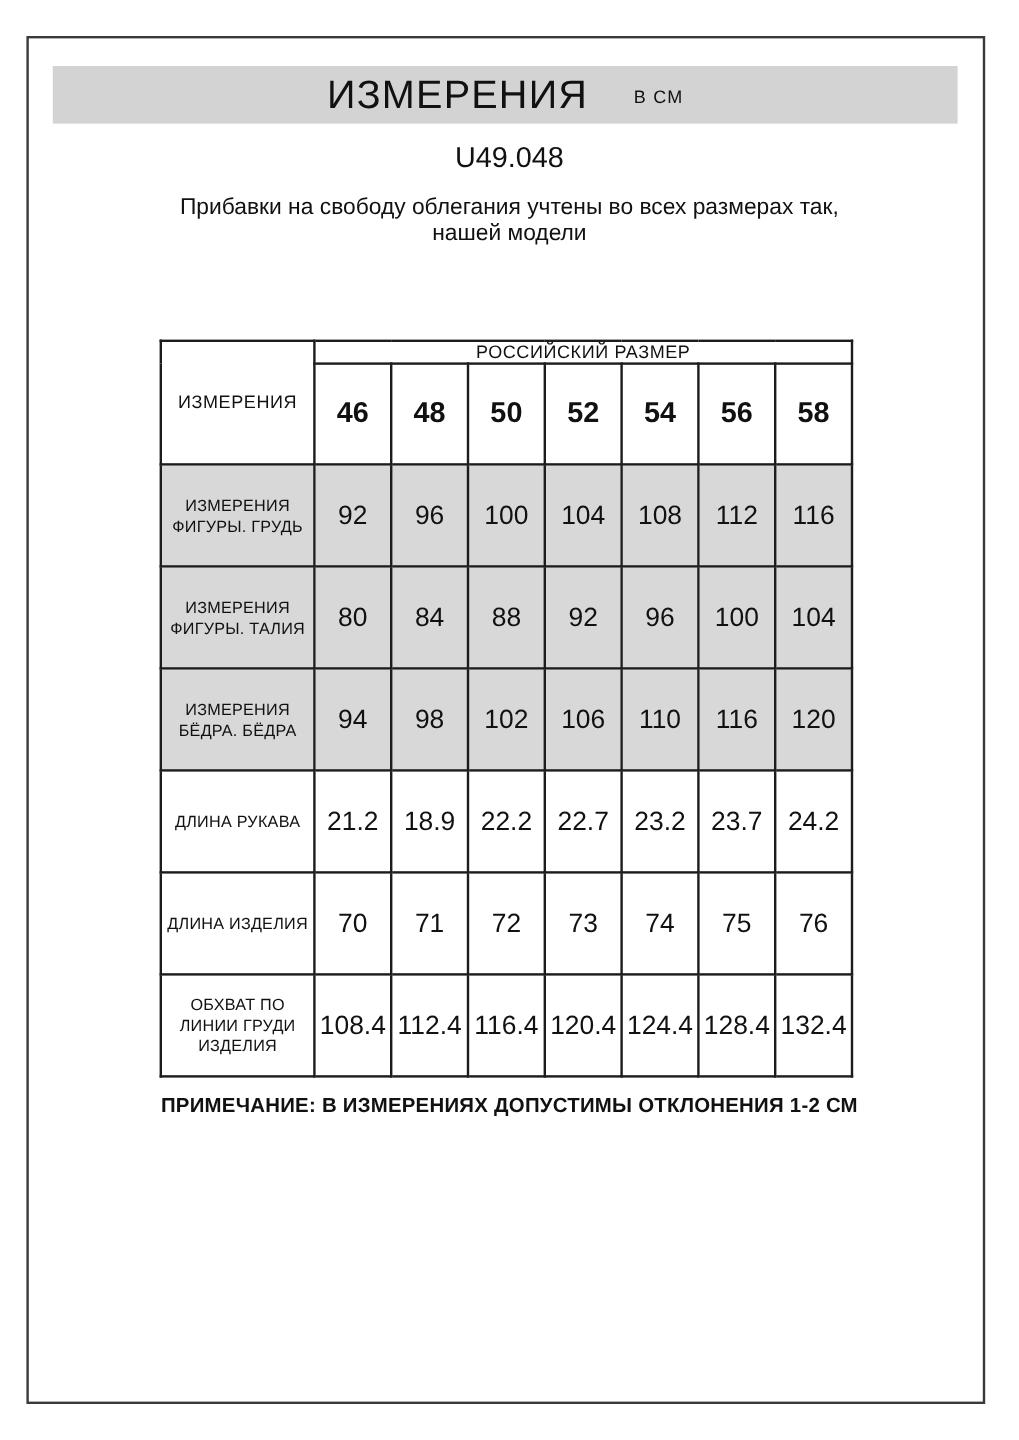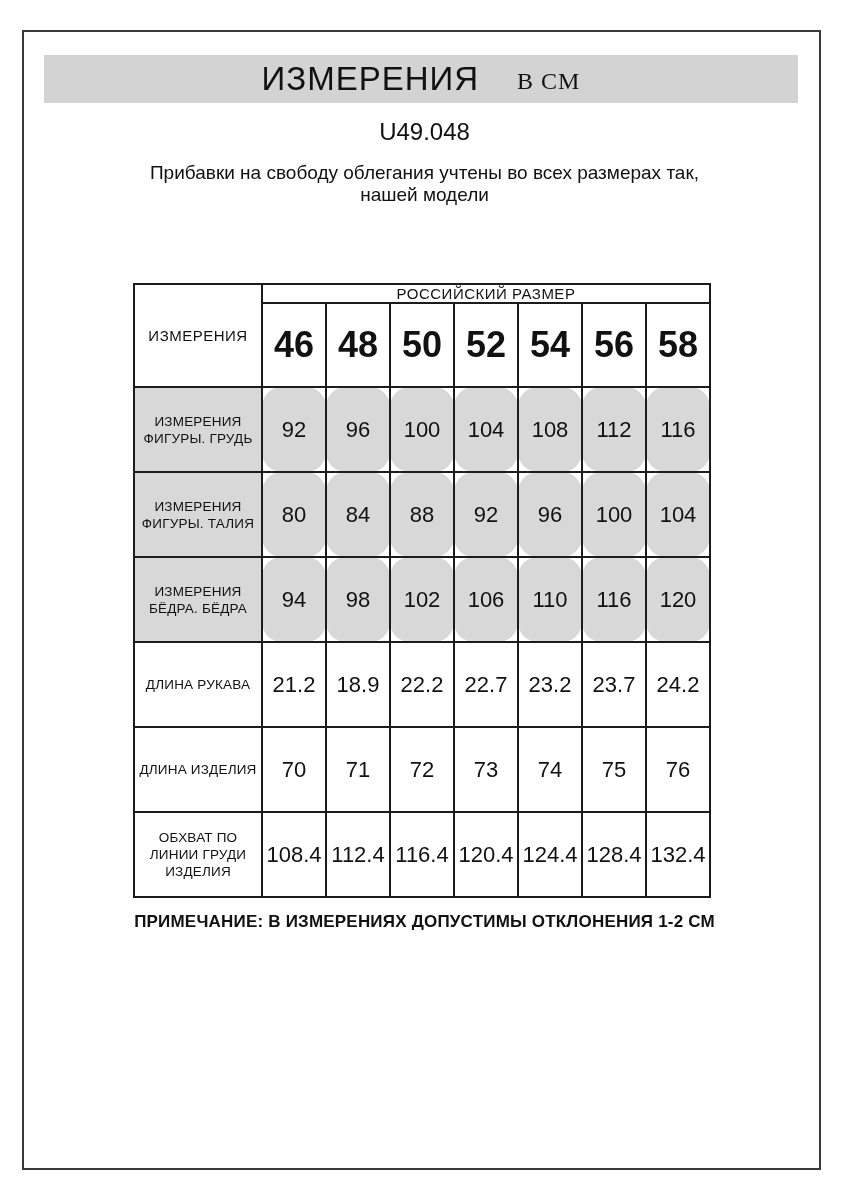--- a/index.html
+++ b/index.html
@@ -23,21 +23,21 @@
     width: 754px; height: 48px;
     background: #d3d3d3;
     display: flex;
     align-items: center;
     justify-content: center;
     gap: 38px;
     white-space: nowrap;
   }
   .banner .t-reg  { font-size: 33px; font-weight: 400; letter-spacing: 1px; }
   .banner .t-bold { font-size: 33px; font-weight: 700; letter-spacing: 1px; }
-  .banner .t-unit { font-size: 24px; font-weight: 400; letter-spacing: 1px; padding-top: 4px; font-family: Liberation Serif, serif; }
+  .banner .t-unit { font-size: 15px; font-weight: 400; letter-spacing: 1px; padding-top: 4px; }
 
   .article {
     position: absolute;
     left: 0; top: 118px;
     width: 100%;
     text-align: center;
     font-size: 24px;
     font-weight: 400;
   }
   .desc {
@@ -62,29 +62,29 @@
     border: 2px solid #1c1c1c;
     text-align: center;
     vertical-align: middle;
     overflow: hidden;
   }
   col.c-first { width: 128px; }
   col.c-data  { width: 64px; }
 
   td.corner-cell { font-size: 15px; letter-spacing: 0.5px; }
   td.group-cell  { font-size: 15px; height: 17px; padding: 0; letter-spacing: 0.5px; }
-  tr.size-row td { height: 84px; font-size: 36px; font-weight: 700; }
+  tr.size-row td { height: 84px; font-size: 24px; font-weight: 700; }
   tbody tr       { height: 85px; }
   tbody td.c-label {
     font-size: 13.5px;
     line-height: 17px;
     padding: 0 2px;
     letter-spacing: 0.2px;
   }
-  tbody td.c-val { font-size: 22px; font-weight: 400; border-radius: 20px; }
+  tbody td.c-val { font-size: 22px; font-weight: 400; }
   tbody tr.shaded td { background: #d8d8d8; }
   tbody tr.shaded td.c-label,
   tbody tr.shaded td.c-val { }
 
   .note {
     position: absolute;
     left: 0; top: 912px;
     width: 100%;
     text-align: center;
     font-size: 17px;

